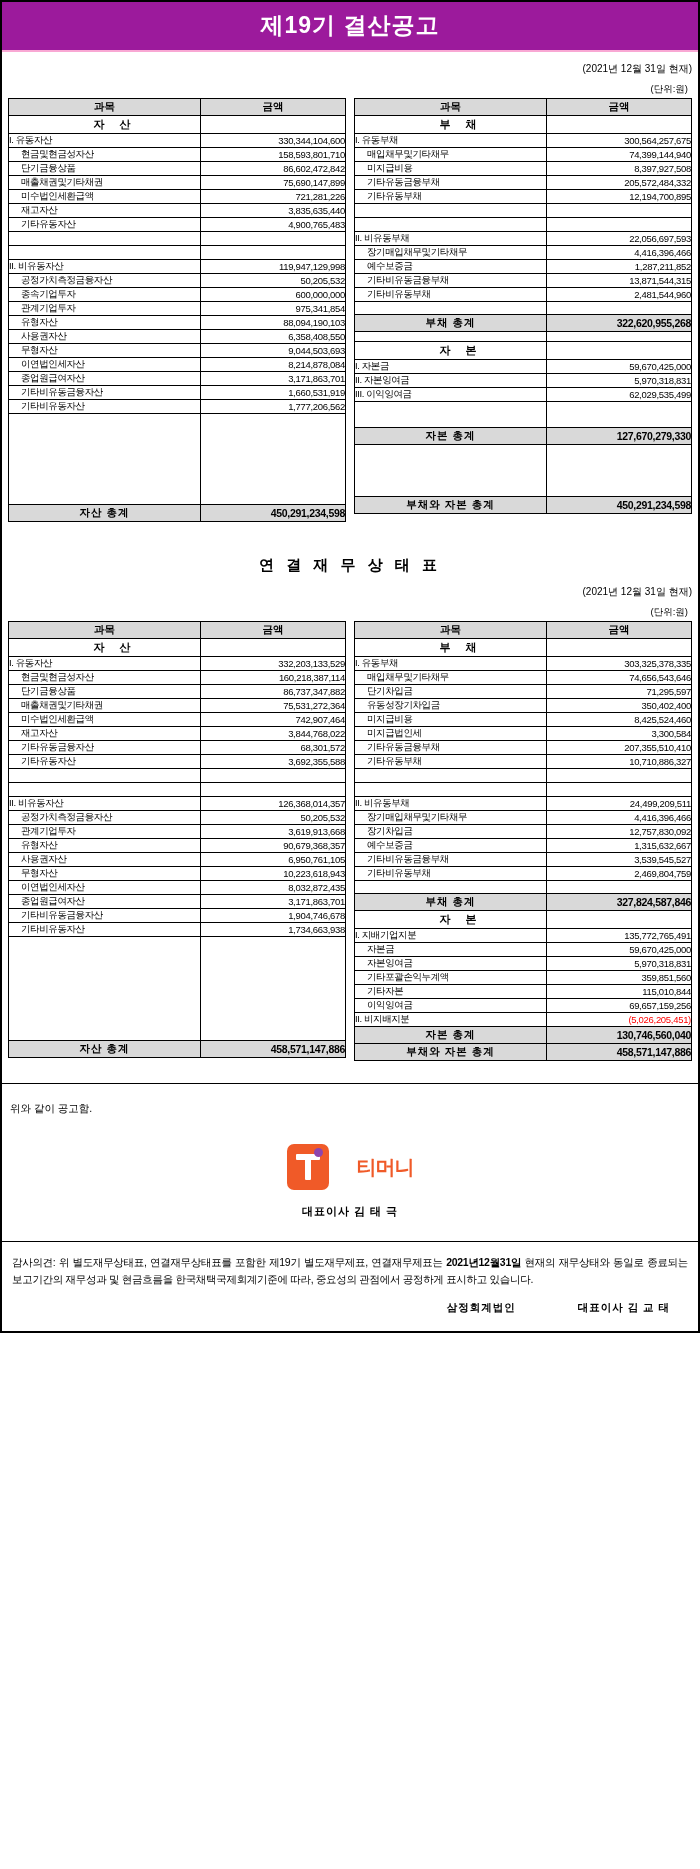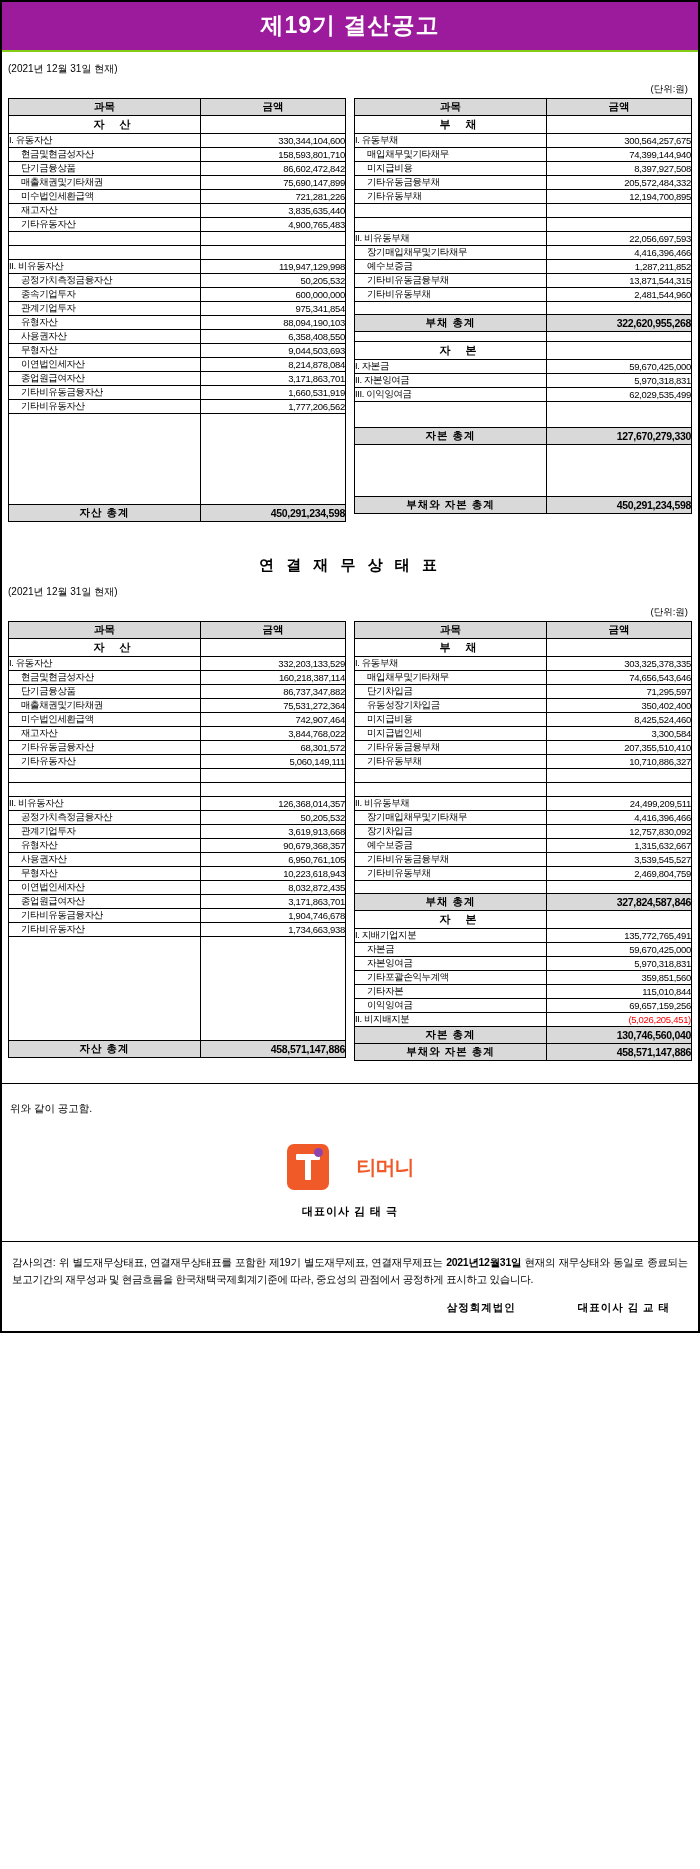--- a/index.html
+++ b/index.html
@@ -18,33 +18,33 @@
   }
   
   .banner {
     background: #9c1a9c;
     color: #ffffff;
     text-align: center;
     font-size: 23px;
     font-weight: bold;
     letter-spacing: 1px;
     padding: 8px 0 9px 0;
-    border-bottom: 2px solid #84cc16;
+    border-bottom: 2px solid #f9a8d4;
   }
   
   .section { padding: 0 6px; }
   .sec-title {
     text-align: center;
     font-size: 15px;
     font-weight: bold;
     letter-spacing: 4px;
     margin: 14px 0 0 0;
   }
   .sec-date {
-    text-align: left;
+    text-align: right;
     font-size: 10px;
     margin: 10px 0 0 0;
   }
   .unit {
     text-align: right;
     font-size: 9.5px;
     margin: 7px 4px 2px 0;
   }
   
   .panes {
@@ -525,21 +525,21 @@
               <tr>
                 <td class="label indent">재고자산</td>
                 <td class="amt">3,844,768,022</td>
               </tr>
               <tr>
                 <td class="label indent">기타유동금융자산</td>
                 <td class="amt">68,301,572</td>
               </tr>
               <tr>
                 <td class="label indent">기타유동자산</td>
-                <td class="amt">5,060,149,111</td>
+                <td class="amt">3,692,355,588</td>
               </tr>
               <tr>
                 <td class="label indent"></td>
                 <td class="amt"></td>
               </tr>
               <tr>
                 <td class="label indent"></td>
                 <td class="amt"></td>
               </tr>
               <tr>

